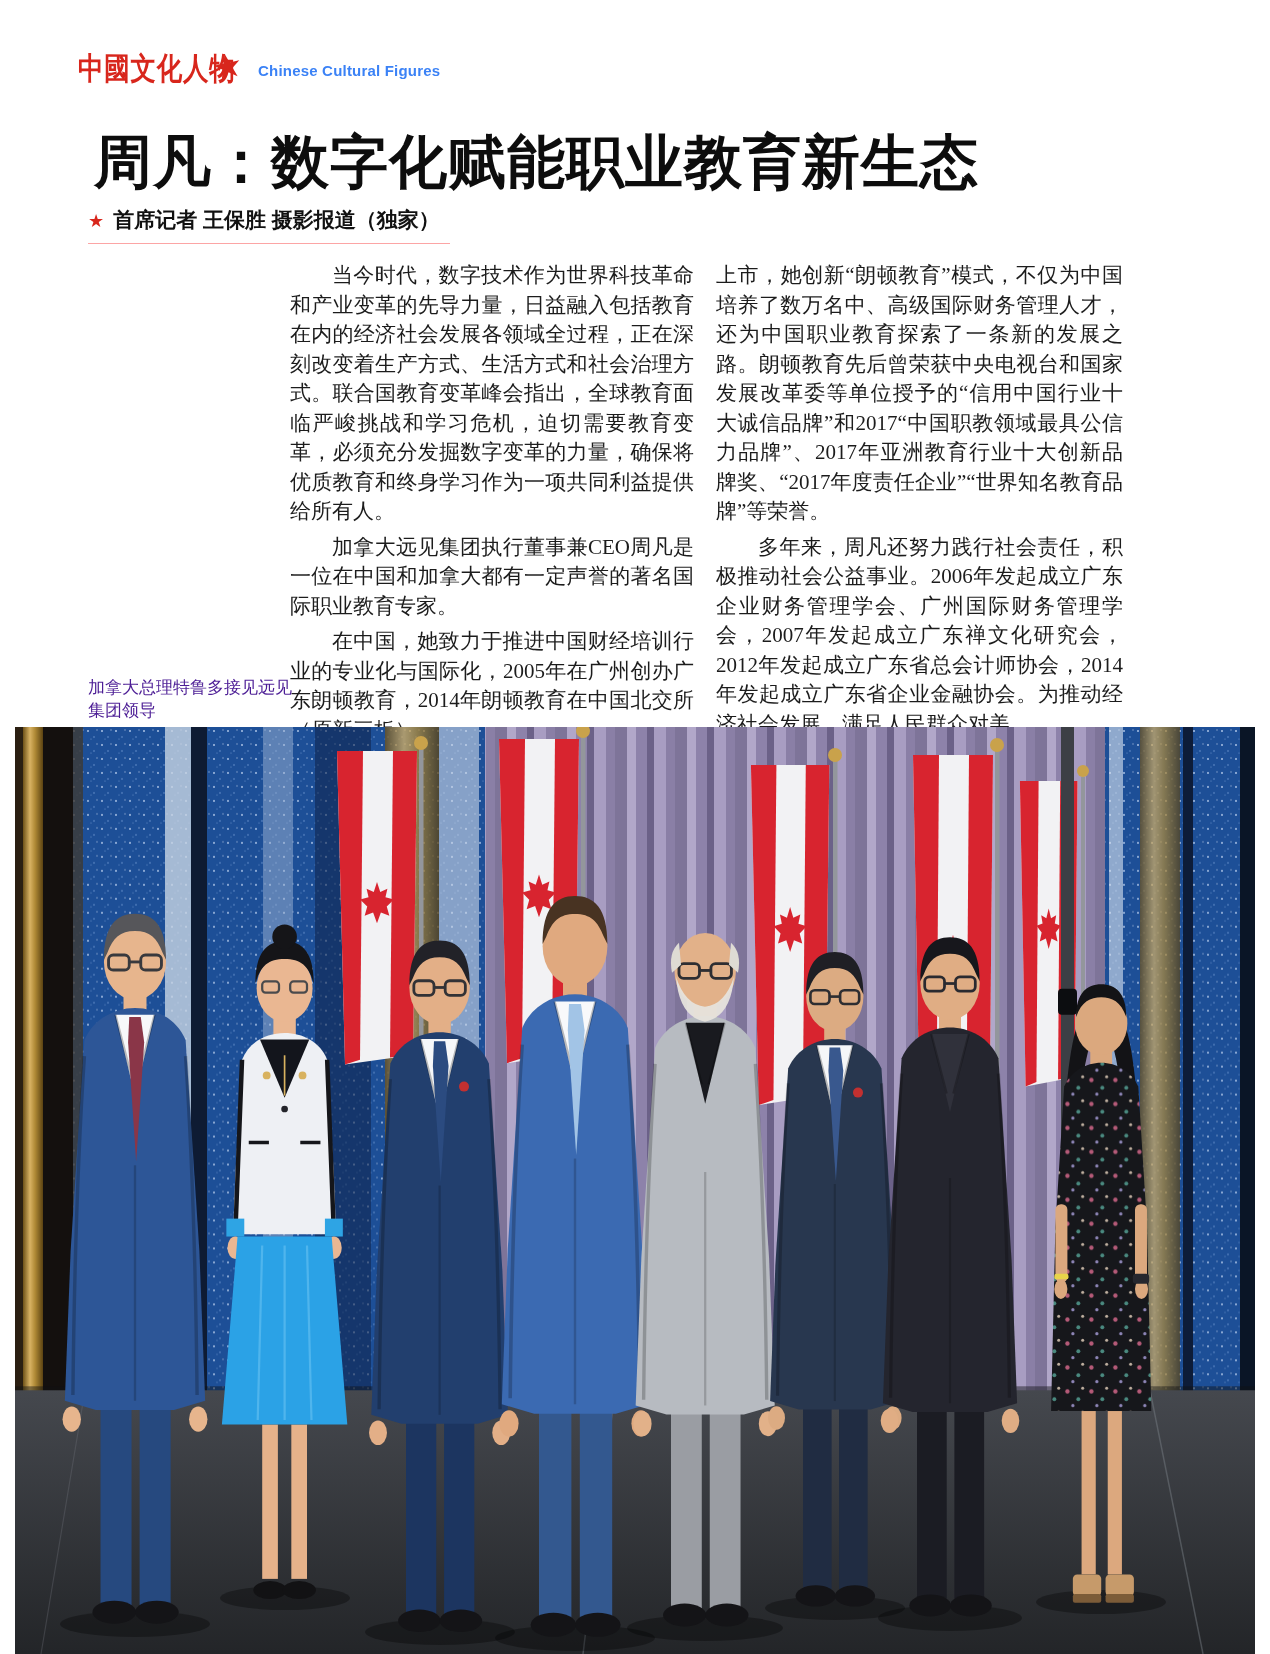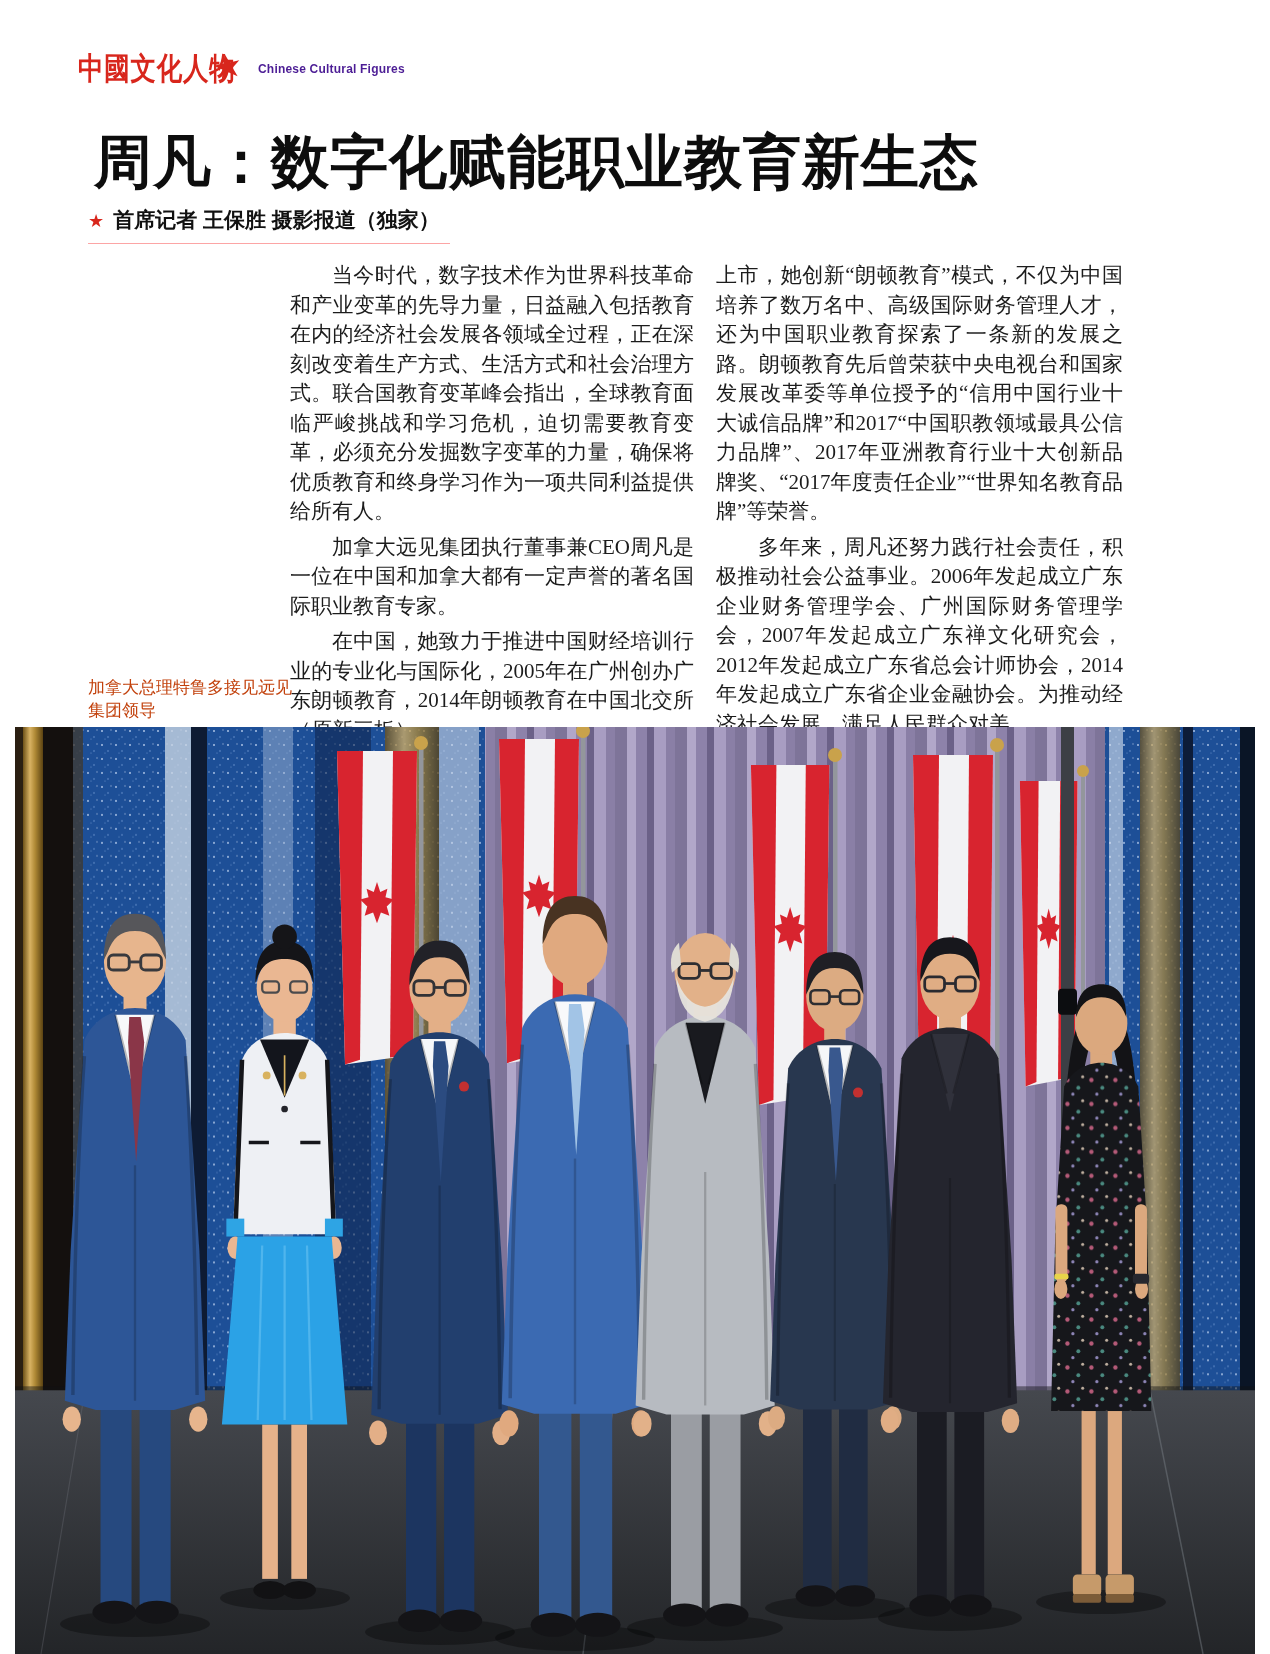--- a/index.html
+++ b/index.html
@@ -17,21 +17,21 @@
     font-size:31px; font-weight:900; color:#d8261c;
     letter-spacing:1px; white-space:nowrap;
     transform:scaleX(0.82); transform-origin:left center;
     font-family:"DejaVu Serif",serif;
   }
   .logo-star {
     left:212px; top:46px; font-size:34px; color:#d8261c;
     transform:rotate(-12deg); font-family:"DejaVu Sans",sans-serif;
   }
   .logo-en {
-    left:258px; top:62px; font-size:12px; font-weight:700; color:#4c1d95;
+    left:258px; top:62px; font-size:15px; font-weight:700; color:#3b82f6;
     font-family:"Liberation Sans","DejaVu Sans",sans-serif; letter-spacing:0.2px;
   }
 
   
   .title {
     left:86px; top:124px; width:1100px;
     font-size:58px; font-weight:900; color:#0d0d0d;
     font-family:"DejaVu Serif","Liberation Serif",serif;
     letter-spacing:1px; white-space:nowrap;margin-left:8px;
   }
@@ -51,21 +51,21 @@
   }
   .col1 { left:284px; }
   .col2 { left:710px; width:419px; }
   .col p { text-indent:2em; margin:6px; }
   .col p.noindent { text-indent:0; }
 
   
   .caption {
     left:88px; top:676px; width:210px;
     font-family:"Liberation Sans","DejaVu Sans",sans-serif;
-    font-size:17px; line-height:1.38; color:#c2410c;
+    font-size:17px; line-height:1.38; color:#4c1d95;
   }
 
   
   .photo {
     left:15px; top:727px; width:1240px; height:927px;
     overflow:hidden; background:#2c3038;
   }
   .photo svg { display:block; width:100%; height:100%; }
 </style>
 </head>

